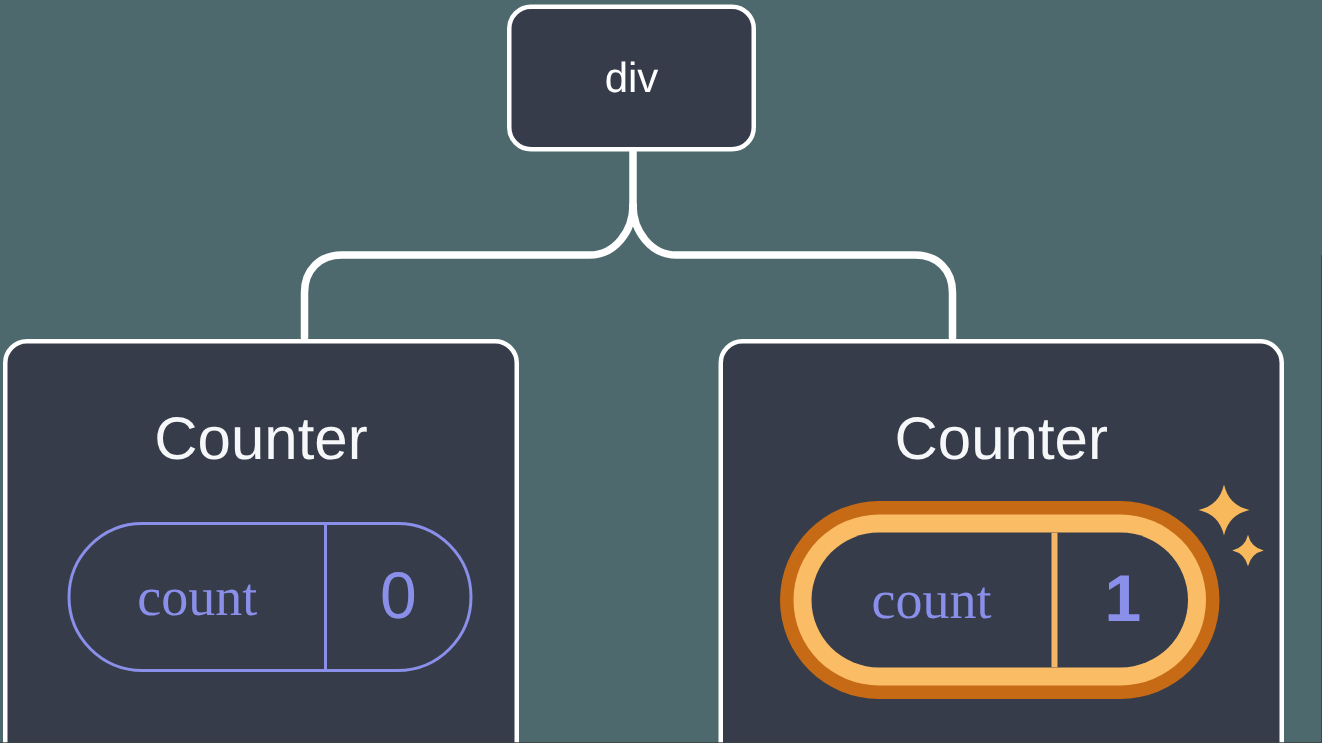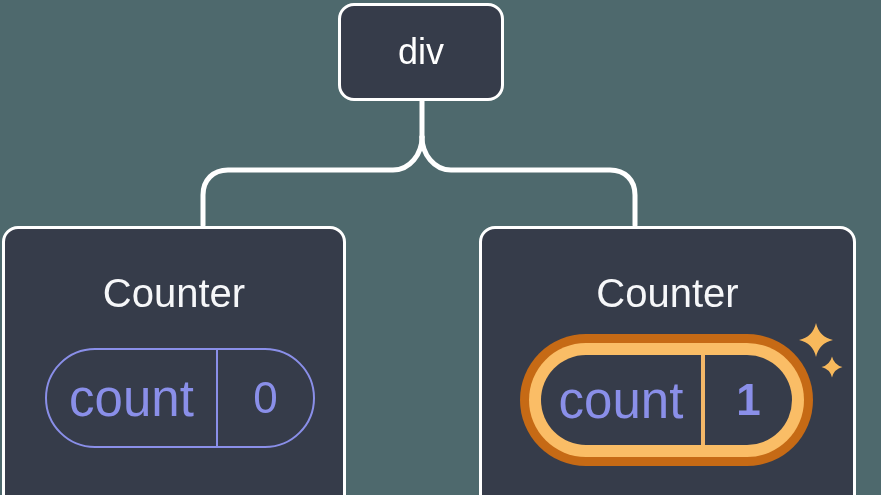--- a/index.html
+++ b/index.html
@@ -25,21 +25,21 @@
   }
   .connector{position:absolute;left:0;top:0;width:881px;height:495px;pointer-events:none;}
   .node-root{
     position:absolute;left:338px;top:3px;width:166px;height:98px;
     background:var(--node-fill);
     border:3px solid var(--node-border);
     border-radius:16px;
     box-sizing:border-box;
     display:flex;align-items:center;justify-content:center;
   }
-  .node-root-label{color:#FFFFFF;font-size:36px;line-height:1;}
+  .node-root-label{color:#FFFFFF;font-size:28px;line-height:1;}
   .card{
     position:absolute;top:226px;height:332px;
     background:var(--node-fill);
     border:3px solid var(--node-border);
     border-radius:16px;
     box-sizing:border-box;
   }
   .card-left{left:2px;width:344px;}
   .card-right{left:479px;width:377px;}
   .card-title{
@@ -51,21 +51,21 @@
     position:absolute;left:40px;top:119px;width:270px;height:100px;
     border:2.5px solid var(--pill-border);
     border-radius:50px;
     box-sizing:border-box;
     display:flex;overflow:hidden;
   }
   .pill-key{
     width:171px;box-sizing:border-box;
     border-right:2.5px solid var(--pill-border);
     display:flex;align-items:center;justify-content:center;
-    color:var(--state-text);font-size:51px;
+    color:var(--state-text);font-size:36px;font-family:Liberation Serif, serif;
   }
   .pill-value{
     flex:1;display:flex;align-items:center;justify-content:center;
     color:var(--state-text);font-size:44px;
   }
   .hl-outer{
     position:absolute;left:38px;top:105px;width:293px;height:132px;
     background:var(--highlight-outer);
     border-radius:66px;
     box-sizing:border-box;

